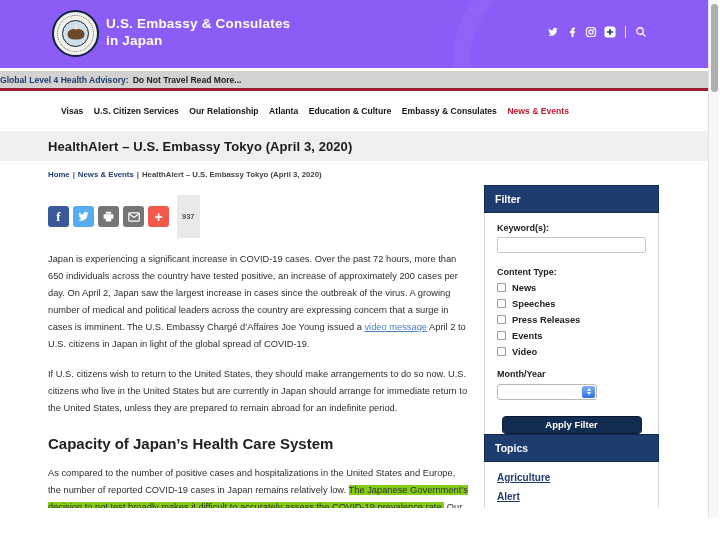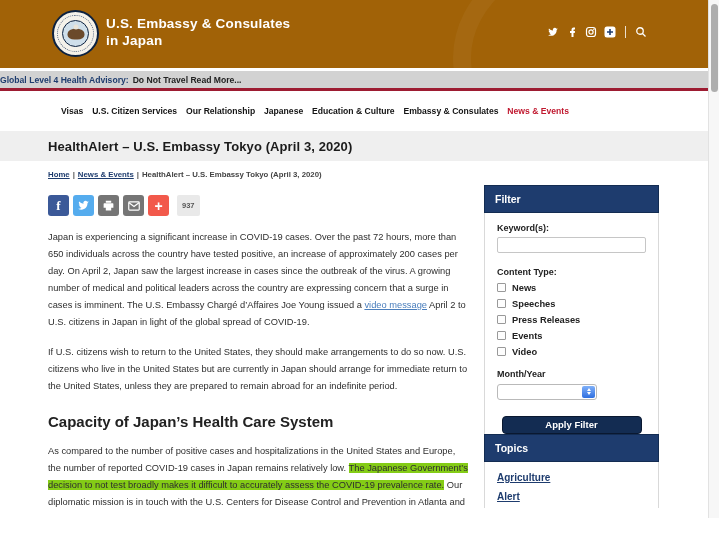--- a/index.html
+++ b/index.html
@@ -1,21 +1,21 @@
 <!DOCTYPE html>
 <html><head>
 <meta charset="utf-8">
 <style>
   * { margin:0; padding:0; box-sizing:border-box; }
   html,body { width:720px; height:553px; background:#ffffff; font-family:"Liberation Sans", sans-serif; }
   .canvas { position:relative; width:720px; height:553px; background:#fff; overflow:hidden; }
   .page { position:absolute; left:0; top:0; width:709px; height:508px; background:#fff; overflow:hidden; }
 
   
-  .site-header { position:relative; height:68px; background:#a16207; overflow:hidden; }
+  .site-header { position:relative; height:68px; background:#8b5cf6; overflow:hidden; }
   .site-header::after { content:""; position:absolute; right:-40px; top:-60px; width:260px; height:200px;
     border:18px solid rgba(255,255,255,0.045); border-radius:50%; }
   .seal { position:absolute; left:52px; top:10px; width:47px; height:47px; border-radius:50%;
     background:#f5f2ea; border:2px solid #0d2240; }
   .seal-ring { position:absolute; inset:3px; border-radius:50%; border:1px dotted #51637f; }
   .seal-inner { position:absolute; inset:8px; border-radius:50%; background:#cfdfea; border:1px solid #0d2240; }
   .seal-eagle { position:absolute; left:50%; top:50%; width:17px; height:11px; transform:translate(-50%,-50%);
     background:#6b4a2b; border-radius:55% 55% 45% 45%; }
   .seal-eagle::before { content:""; position:absolute; left:50%; top:-4px; width:5px; height:5px; margin-left:-2.5px;
     border-radius:50%; background:#e9e4d8; }
@@ -38,33 +38,33 @@
   .nav-item { font-size:8.6px; font-weight:bold; color:#141414; cursor:pointer; white-space:nowrap; }
   .nav-item.active { color:#c0182f; }
 
   
   .title-band { height:30px; background:#efefef; display:flex; align-items:center; padding-left:48px; }
   .page-title { font-size:13px; font-weight:bold; color:#1b1b1b; letter-spacing:0.1px; }
 
   
   .content { position:relative; padding-left:48px; }
   .breadcrumb { margin-top:9px; font-size:7.8px; color:#444; font-weight:600; }
-  .breadcrumb a { color:#1e3c6e; text-decoration:underline; cursor:pointer; }
+  .breadcrumb a { color:#1e3c6e; cursor:pointer; }
   .crumb-sep { color:#555; margin:0 3px; }
 
   .share-row { margin-top:16px; display:flex; align-items:center; gap:4px; }
   .share-btn { width:21px; height:21px; border-radius:3px; display:flex; align-items:center; justify-content:center;
     color:#fff; cursor:pointer; }
   .share-facebook { background:#3b5998; font-weight:bold; font-size:13px; font-family:"Liberation Serif", serif; }
   .share-twitter { background:#55acee; }
   .share-print { background:#757575; }
   .share-email { background:#757575; }
   .share-plus { background:#f2594b; font-size:14px; font-weight:bold; }
   .share-count { margin-left:4px; background:#e9e9e9; color:#555; font-size:7.5px; font-weight:bold;
-    padding:6px 5px; border-radius:2px; }
+    padding:17px 5px; border-radius:2px; }
 
   .meta { margin-top:7px; font-size:9px; font-weight:bold; color:#3a3a3a; line-height:15px; }
 
   .article { width:420px; }
   .article p { margin-top:13px; font-size:9.3px; line-height:17px; color:#2e2e2e; }
   .article .link { color:#4a7ebc; text-decoration:underline; cursor:pointer; }
   .article .hl { background:#84cc16; }
   .article h3 { margin-top:18px; font-size:15px; font-weight:bold; color:#222; }
 
   
@@ -155,21 +155,21 @@
     <div class="advisory">
       <span class="adv-label">Global Level 4 Health Advisory:</span>
       <span>Do Not Travel Read More...</span>
     </div>
     <div class="red-rule"></div>
 
     <div class="main-nav">
       <span class="nav-item">Visas</span>
       <span class="nav-item">U.S. Citizen Services</span>
       <span class="nav-item">Our Relationship</span>
-      <span class="nav-item">Japanese</span>
+      <span class="nav-item">Atlanta</span>
       <span class="nav-item">Education &amp; Culture</span>
       <span class="nav-item">Embassy &amp; Consulates</span>
       <span class="nav-item active">News &amp; Events</span>
     </div>
 
     <div class="title-band">
       <span class="page-title">HealthAlert – U.S. Embassy Tokyo (April 3, 2020)</span>
     </div>
 
     <div class="content">

